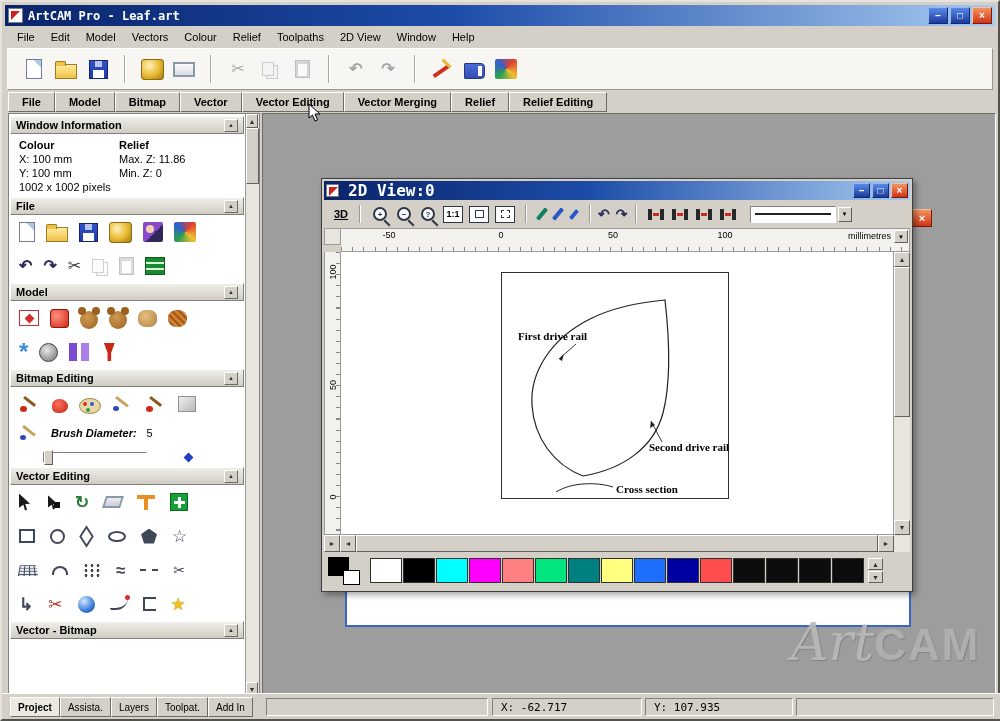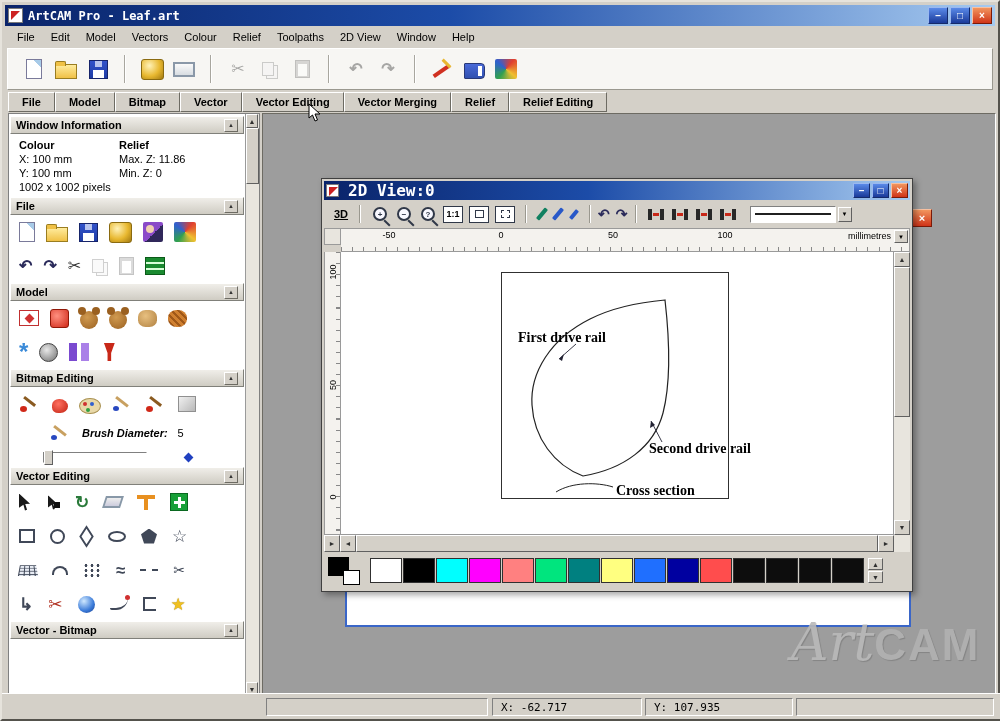--- a/index.html
+++ b/index.html
@@ -88,21 +88,21 @@
   .i-brush-red { width: 22px; height: 20px; }
   .i-brush-red::before { content: ""; position: absolute; left: 1px; top: 12px; width: 7px; height: 6px; background: #d02818; border-radius: 50%; }
   .i-brush-red::after { content: ""; position: absolute; left: 6px; top: 2px; width: 14px; height: 3px; background: #8a5a20; transform: rotate(38deg); transform-origin: left top; }
   .i-blob { width: 16px; height: 14px; margin-top: 4px; border-radius: 50% 60% 55% 45%; background: radial-gradient(circle at 40% 35%, #ff7060, #c02010); }
   .i-palette { width: 22px; height: 16px; margin-top: 3px; border-radius: 50%; border: 1px solid #a89050; background: #e8d8a8; }
   .i-palette::before { content: ""; position: absolute; left: 3px; top: 3px; width: 4px; height: 4px; border-radius: 50%; background: #d03030; box-shadow: 7px 0 0 #3060d0, 3px 6px 0 #30a040; }
   .i-brush-blue { width: 22px; height: 18px; }
   .i-brush-blue::before { content: ""; position: absolute; left: 1px; top: 11px; width: 6px; height: 5px; background: #2848c0; border-radius: 50%; }
   .i-brush-blue::after { content: ""; position: absolute; left: 5px; top: 1px; width: 15px; height: 3px; background: #c8a060; transform: rotate(38deg); transform-origin: left top; }
   .i-graysq { width: 18px; height: 16px; border: 1px solid #909090; background: linear-gradient(135deg, #f0f0f0, #b8b8b8); }
-  .brushline { display: flex; align-items: center; gap: 10px; padding: 0 10px; height: 24px; margin-left: 31px; }
+  .brushline { display: flex; align-items: center; gap: 10px; padding: 0 10px; height: 24px; }
   .brushlabel { font-style: italic; font-weight: bold; }
   .sliderrow { display: flex; align-items: center; gap: 14px; padding: 2px 10px 0 34px; height: 22px; }
   .slider { width: 104px; height: 11px; background: #fff; border: 1px solid; border-color: #808080 #fff #fff #808080; position: relative; }
   .knob { position: absolute; left: 0; top: -3px; width: 9px; height: 15px; background: #d4d0c8; border: 1px solid; border-color: #fff #606060 #606060 #fff; }
   .bluedot { width: 7px; height: 7px; background: #2040c0; transform: rotate(45deg); margin-left: 24px; }
   .i-cursor { width: 13px; height: 17px; background: #1a1a1a; clip-path: polygon(0 0, 85% 60%, 48% 62%, 62% 95%, 46% 100%, 34% 66%, 0 84%); }
   .i-node { width: 6px; height: 6px; background: #101010; margin-left: -6px; margin-top: 8px; }
   .i-skew { width: 18px; height: 12px; border: 2px solid #8898a8; transform: skewX(-18deg); background: linear-gradient(#eee, #ccd); }
   .i-tsq { width: 18px; height: 15px; }
   .i-tsq::before { content: ""; position: absolute; left: 0; top: 0; width: 18px; height: 4px; background: #e89020; }
@@ -166,21 +166,21 @@
   .rh-units { position: absolute; right: 18px; top: 2px; font-size: 9px; }
   .rh-dd { position: absolute; right: 1px; top: 1px; width: 14px; height: 13px; background: #d4d0c8; border: 1px solid; border-color: #fff #606060 #606060 #fff; font-size: 6px; display: flex; align-items: center; justify-content: center; }
 
   .mainrow { flex: 1; display: flex; min-height: 0; }
   .ruler-v { width: 17px; position: relative; background: #f4f2ee; border: 1px solid #9a9a9a; border-top: none; flex: none;
     background-image: repeating-linear-gradient(to bottom, #888 0 1px, transparent 1px 11.1px);
     background-size: 4px 100%; background-position: 100% 0; background-repeat: no-repeat; }
   .rv-num { position: absolute; left: 1px; width: 13px; font-size: 9px; text-align: center; transform: rotate(-90deg); }
   .canvas { flex: 1; background: #fff; position: relative; overflow: hidden; border: 1px solid #9a9a9a; border-left: none; border-top: none; }
   .model { position: absolute; left: 160px; top: 20px; width: 228px; height: 227px; border: 1px solid #303030; background: #fff; }
-  .anno { position: absolute; font-family: "Liberation Serif", serif; font-weight: bold; font-size: 14px; white-space: nowrap; }
+  .anno { position: absolute; font-family: "Liberation Serif", serif; font-weight: bold; font-size: 11px; white-space: nowrap; }
 
   .vscroll { width: 16px; flex: none; display: flex; flex-direction: column; background: #e8e5de; }
   .sbtn { width: 16px; height: 15px; background: #d4d0c8; border: 1px solid; border-color: #fff #606060 #606060 #fff;
     font-size: 7px; color: #303030; display: flex; align-items: center; justify-content: center; flex: none; }
   .thumb-v { height: 150px; margin: 0; background: #d4d0c8; border: 1px solid; border-color: #fff #606060 #606060 #fff; }
   .hscrollrow { height: 17px; display: flex; flex: none; background: #e8e5de; }
   .sbtn.h { height: 17px; }
   .thumb-h { flex: 1; background: #d4d0c8; border: 1px solid; border-color: #fff #606060 #606060 #fff; }
   .hsp { width: 16px; height: 17px; background: #e8e5de; flex: none; }
 
@@ -553,19 +553,26 @@
         <span class="swatch" style="background-color: rgb(13, 13, 13);"></span>
         <span class="pal-arrows">
           <span class="sbtn">▲</span>
           <span class="sbtn">▼</span>
         </span>
       </div>
     </div>
   </div>
 
   <div class="bottombar">
+    <div class="btabs">
+      <span class="btab active">Project</span>
+      <span class="btab">Assista.</span>
+      <span class="btab">Layers</span>
+      <span class="btab">Toolpat.</span>
+      <span class="btab">Add In</span>
+    </div>
     <span class="scell" style="left:264px; width:222px"></span>
     <span class="scell" style="left:490px; width:150px">X: -62.717</span>
     <span class="scell" style="left:643px; width:148px">Y: 107.935</span>
     <span class="scell" style="left:794px; width:198px"></span>
   </div>
 
 </div>
 
 </body></html>

